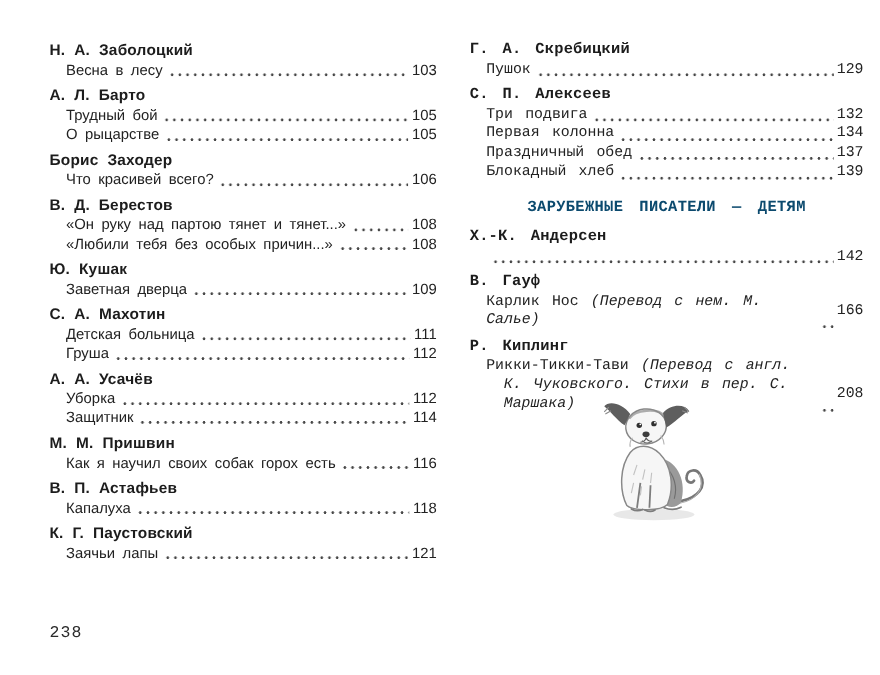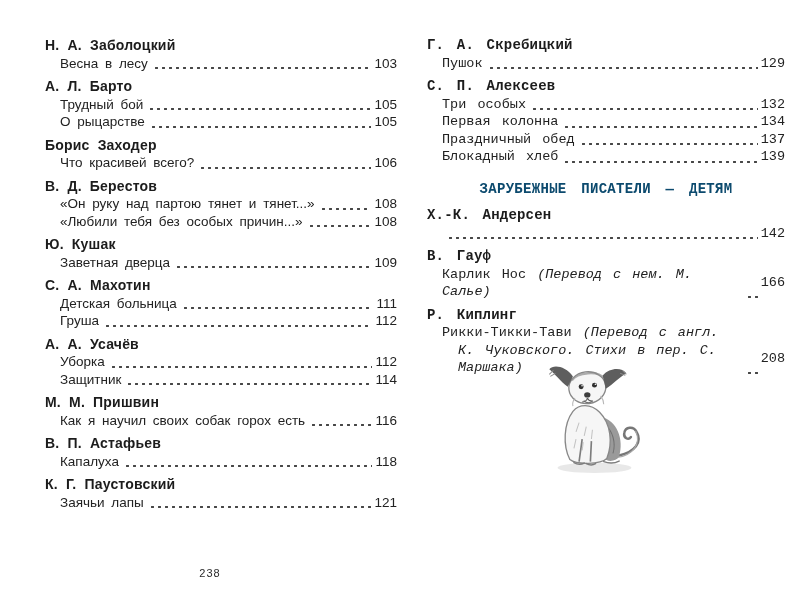--- a/index.html
+++ b/index.html
@@ -81,24 +81,25 @@
     top: 361px;
     width: 108px;
     height: 115px;
   }
 
   .page-number {
     position: absolute;
     left: 45px;
     top: 567px;
     width: 330px;
-    text-align: center;
-    font-size: 11px;
+    text-align: left;
+    font-size: 15px;
     letter-spacing: 1px;
     color: #2a2a2a;
+    font-family: Liberation Mono, monospace;
   }
 </style>
 </head>
 <body>
 
 <div class="book-page">
 
   <div class="columns">
     <div class="col" id="col-left">
         <div class="author-block">
@@ -207,21 +208,21 @@
           <div class="author-name">Г. А. Скребицкий</div>
           <div class="entry-line">
             <span class="entry-text"><span>Пушок</span></span>
             <span class="leader"></span>
             <span class="entry-page">129</span>
           </div>
         </div>
         <div class="author-block">
           <div class="author-name">С. П. Алексеев</div>
           <div class="entry-line">
-            <span class="entry-text"><span>Три особых</span></span>
+            <span class="entry-text"><span>Три подвига</span></span>
             <span class="leader"></span>
             <span class="entry-page">132</span>
           </div>
           <div class="entry-line">
             <span class="entry-text"><span>Первая колонна</span></span>
             <span class="leader"></span>
             <span class="entry-page">134</span>
           </div>
           <div class="entry-line">
             <span class="entry-text"><span>Праздничный обед</span></span>

